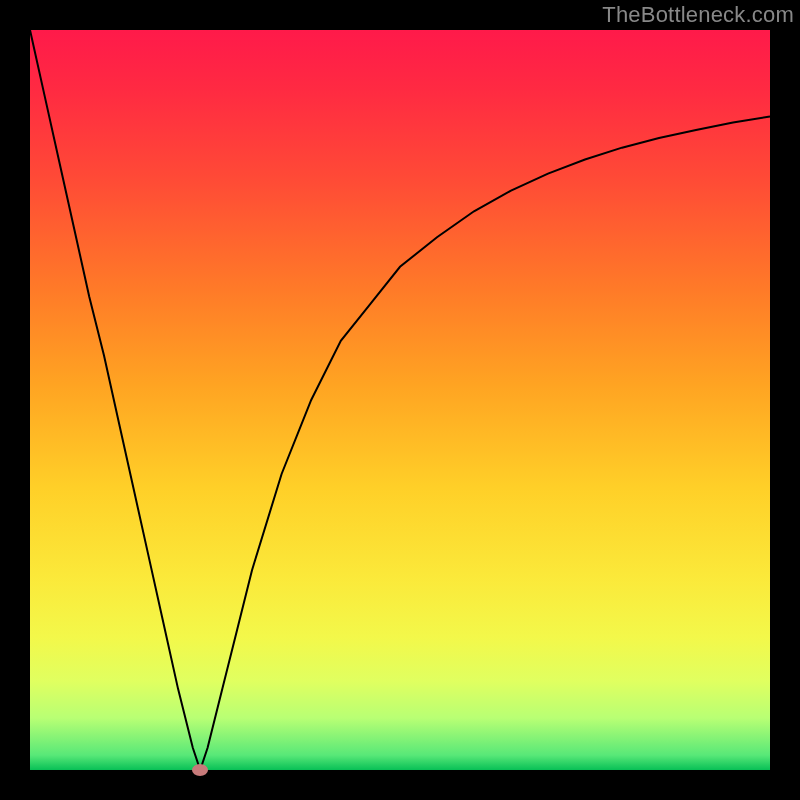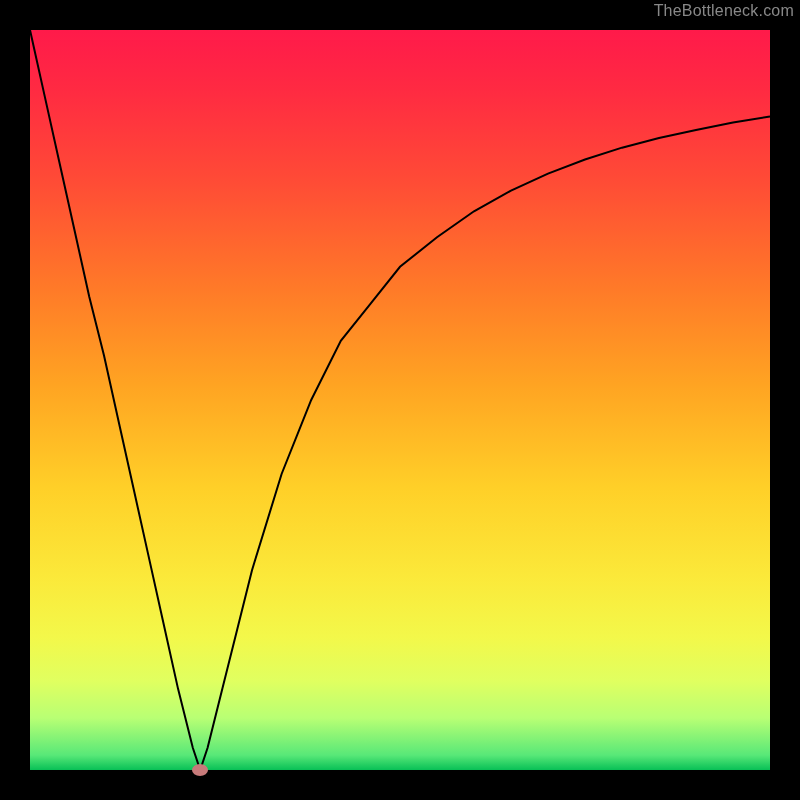--- a/index.html
+++ b/index.html
@@ -35,21 +35,21 @@
       #b8ff74 93%,
       #58e878 98%,
       #08c056 100%
     );
   }
   .watermark {
     position: absolute;
     top: 2px;
     right: 6px;
     color: #888;
-    font-size: 16px;
+    font-size: 22px;
     font-weight: 500;
     letter-spacing: 0.2px;
     user-select: none;
   }
   .marker {
     position: absolute;
     width: 16px;
     height: 12px;
     border-radius: 50%;
     background: #c77a7a;

